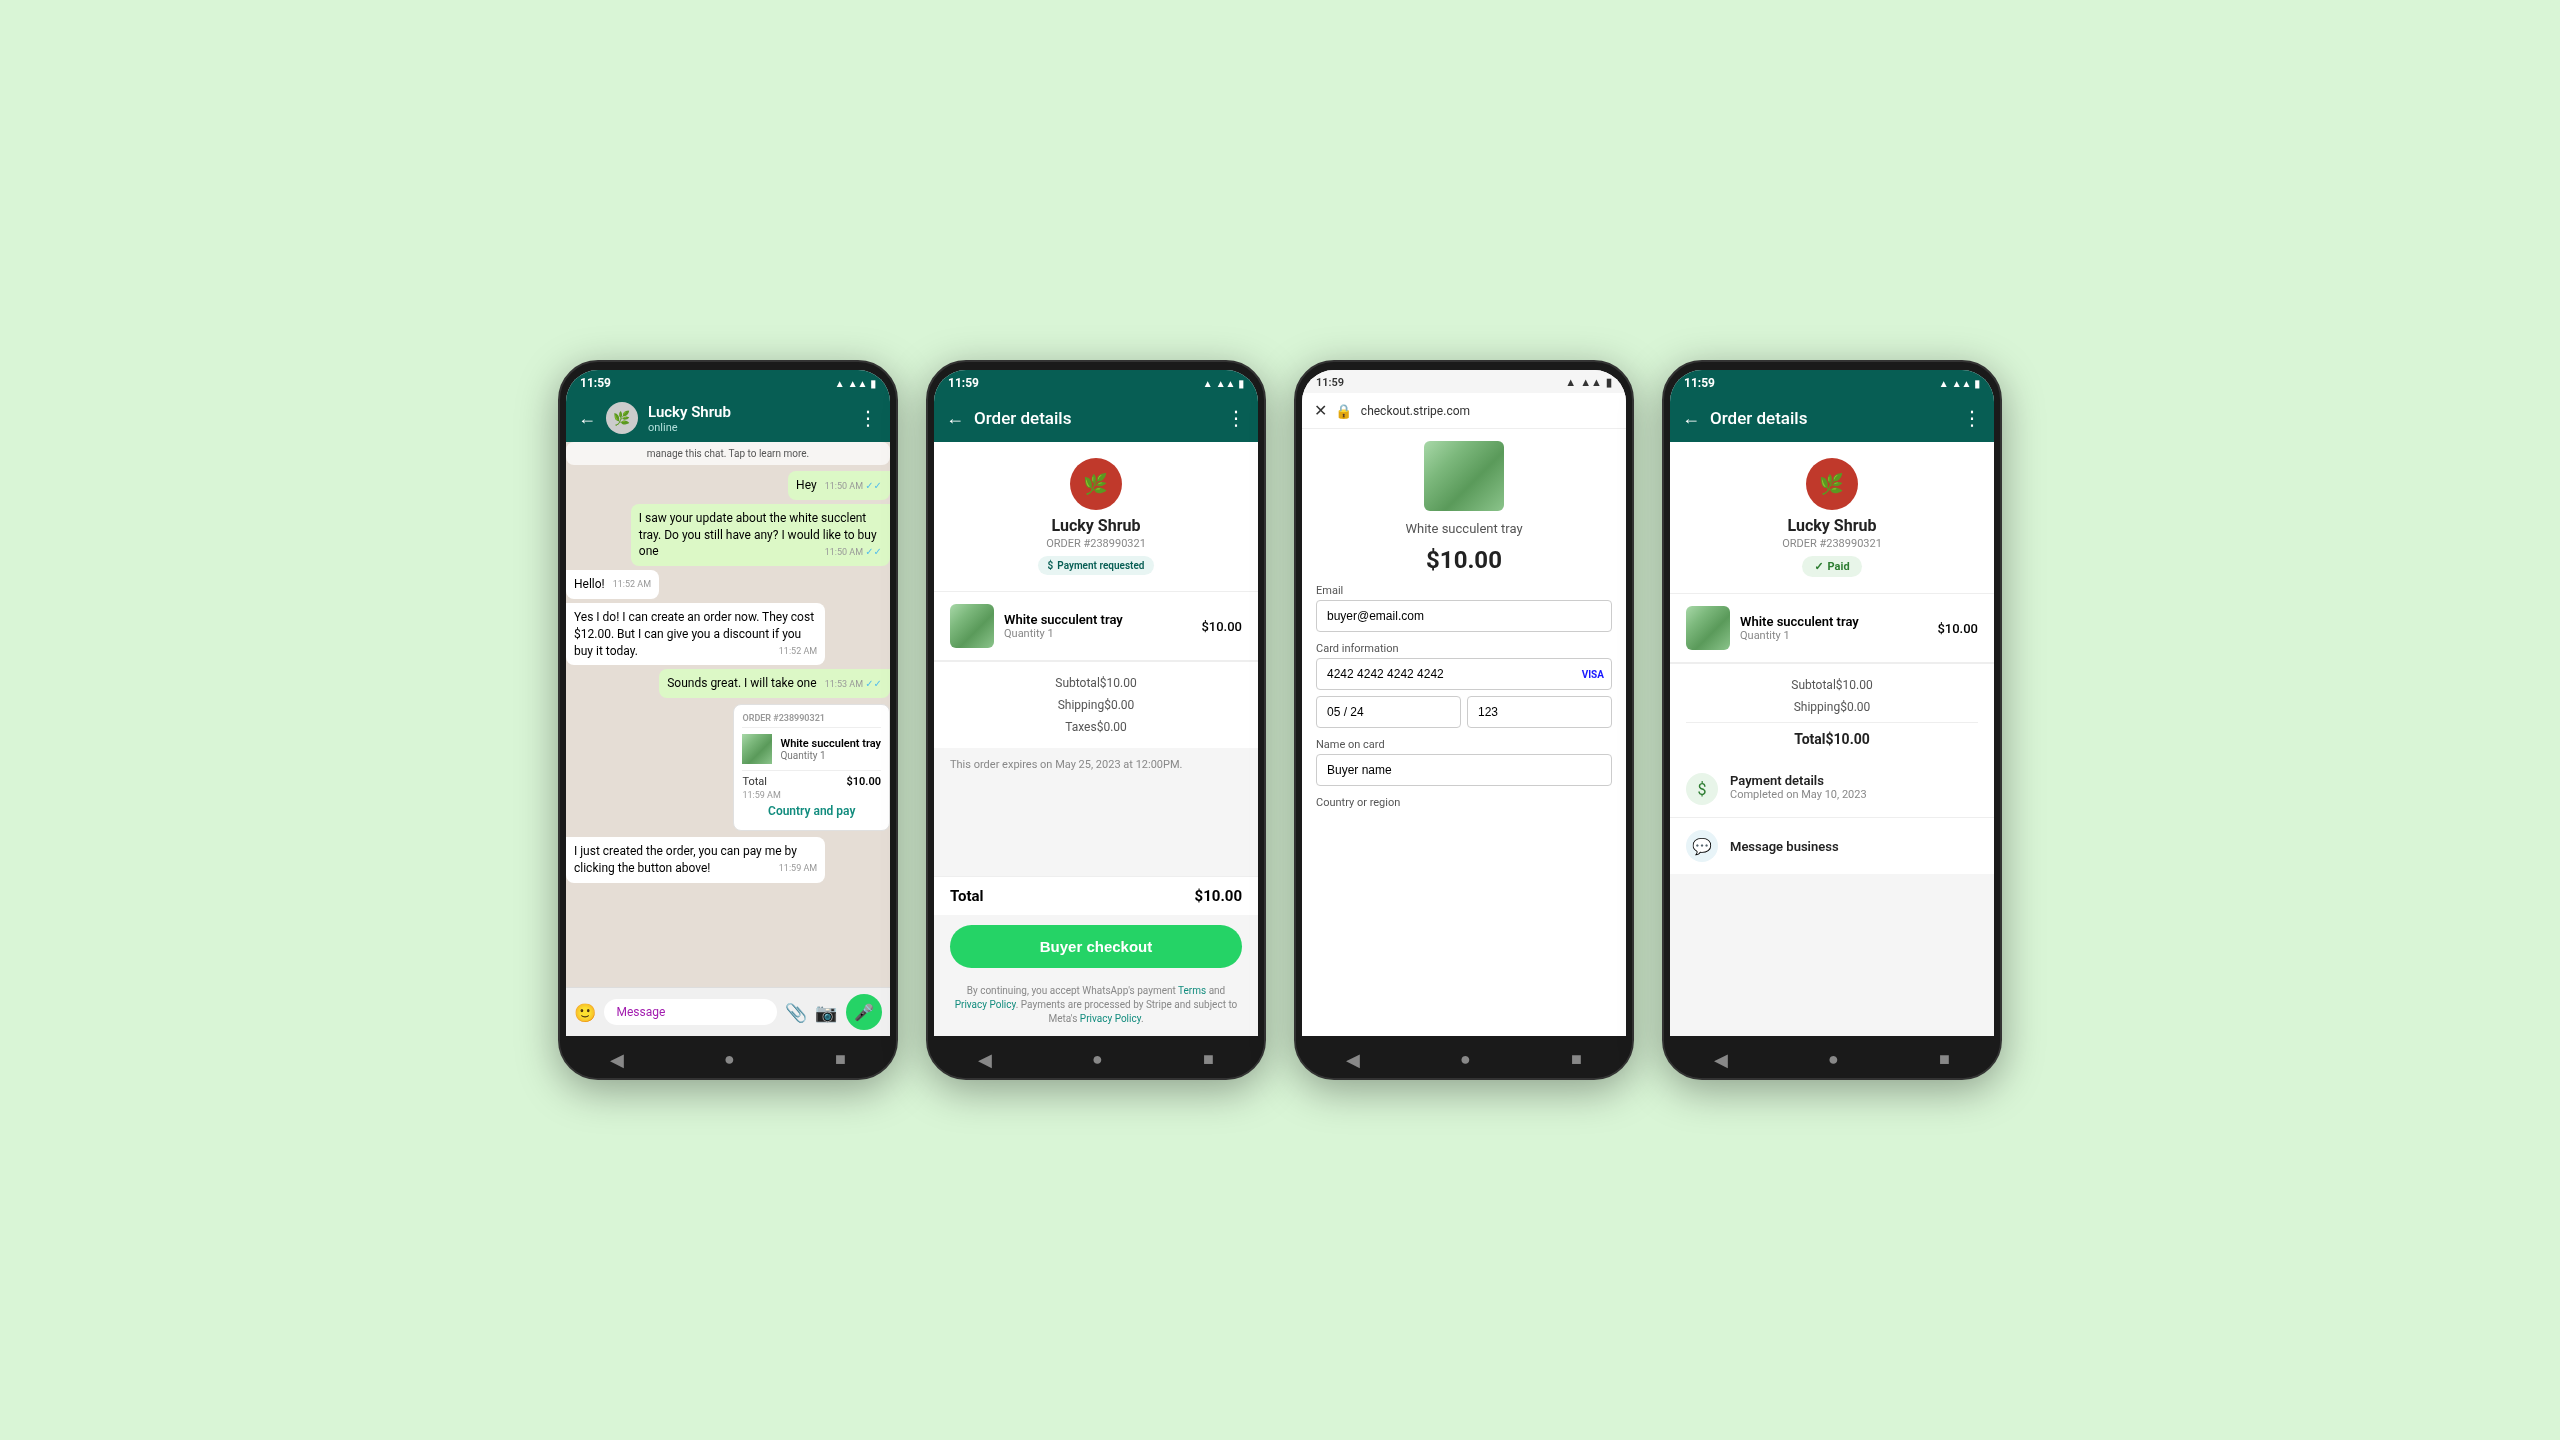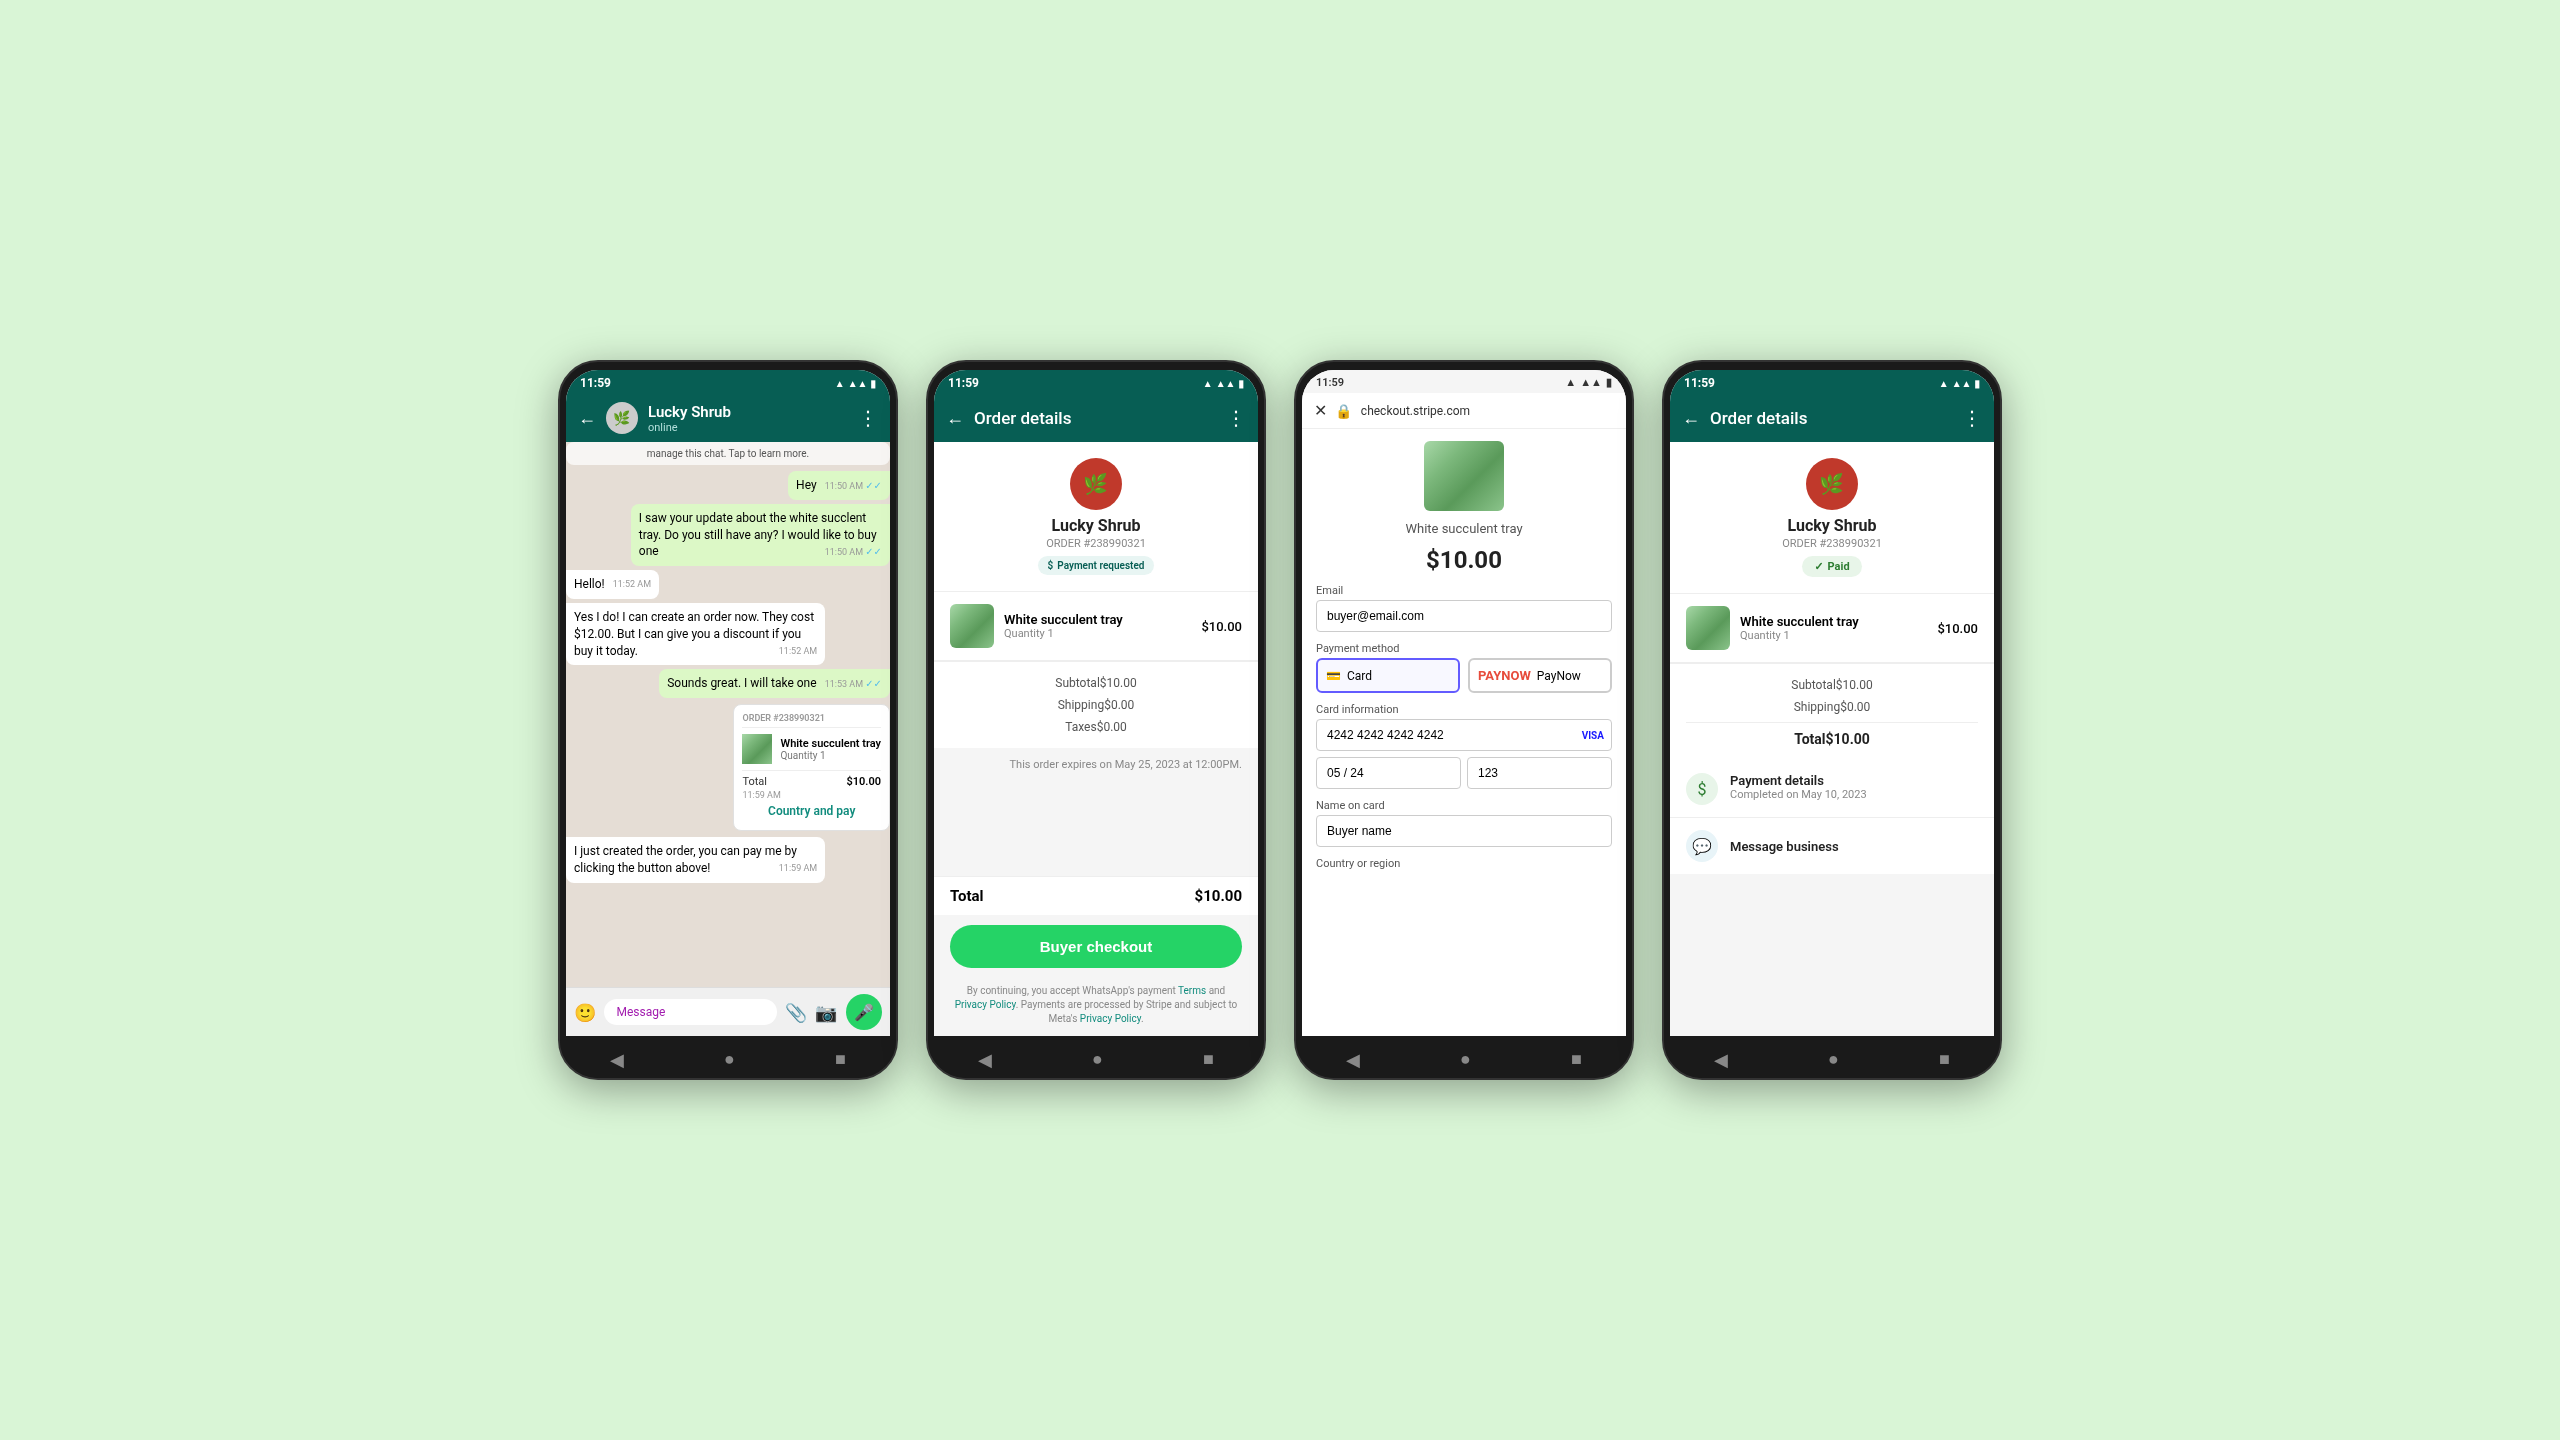--- a/index.html
+++ b/index.html
@@ -119,21 +119,21 @@
     .payment-badge { background: #e8f5f3; color: #075e54; font-size: 10px; font-weight: 600; padding: 4px 10px; border-radius: 12px; margin-top: 6px; display: flex; align-items: center; gap: 4px; }
     .order-item-row { display: flex; align-items: center; gap: 10px; padding: 12px 16px; background: white; border-bottom: 1px solid #eee; }
     .item-img { width: 44px; height: 44px; background: #e8f5e9; border-radius: 6px; display: flex; align-items: center; justify-content: center; font-size: 20px; overflow: hidden; }
     .item-info { flex: 1; }
     .item-name { font-size: 13px; font-weight: 600; }
     .item-qty { font-size: 11px; color: #888; }
     .item-price { font-size: 13px; font-weight: 500; }
     .subtotal-section { background: white; padding: 10px 16px; border-top: 1px solid #eee; }
     .subtotal-row { display: flex; justify-content: center; padding: 4px 0; font-size: 12px; color: #555; }
     .subtotal-row.total { font-size: 14px; font-weight: 700; color: #222; border-top: 1px solid #eee; padding-top: 8px; margin-top: 4px; }
-    .expiry-note { padding: 10px 16px; font-size: 11px; color: #888; text-align: right; background: #f5f5f5; }
+    .expiry-note { padding: 10px 16px; font-size: 11px; color: #888; text-align: left; background: #f5f5f5; }
     .total-bar { background: white; padding: 10px 16px; display: flex; justify-content: space-between; align-items: center; border-top: 1px solid #eee; }
     .total-bar .label { font-size: 15px; font-weight: 700; }
     .total-bar .amount { font-size: 15px; font-weight: 700; }
     .secure-checkout-btn { margin: 10px 16px; background: #25D366; color: white; border: none; border-radius: 24px; padding: 13px; font-size: 15px; font-weight: 600; text-align: center; cursor: pointer; }
     .terms-text { padding: 6px 16px 10px; font-size: 10px; color: #888; text-align: center; line-height: 1.4; }
     .terms-text a { color: #128C7E; }
 
     
     .stripe-status-bar { background: #f5f5f5; color: #333; padding: 6px 14px 4px; display: flex; justify-content: space-between; font-size: 11px; font-weight: 600; }
     .stripe-nav { background: white; border-bottom: 1px solid #eee; padding: 8px 12px; display: flex; align-items: center; gap: 8px; }
@@ -358,33 +358,20 @@
         <div class="stripe-product-img">
           <div class="succulent-img" style="width:100%;height:100%;"></div>
         </div>
         <div class="stripe-product-name">White succulent tray</div>
         <div class="stripe-price">$10.00</div>
         <div>
           <div class="stripe-form-label">Email</div>
           <input class="stripe-input" type="email" value="buyer@email.com" style="">
         </div>
         <div>
-          <div class="stripe-form-label">Payment method</div>
-          <div class="payment-methods">
-            <div class="payment-method-btn selected">
-              <span>💳</span>
-              <span>Card</span>
-            </div>
-            <div class="payment-method-btn">
-              <span class="paynow-logo">PAYNOW</span>
-              <span>PayNow</span>
-            </div>
-          </div>
-        </div>
-        <div>
           <div class="stripe-form-label">Card information</div>
           <div class="card-fields">
             <div class="card-number-wrapper">
               <input class="stripe-input" type="text" value="4242 4242 4242 4242" style="">
               <span class="card-number-wrapper visa-badge" style="position:absolute;right:8px;top:50%;transform:translateY(-50%);font-size:10px;font-weight:700;color:#1a1aff;">VISA</span>
             </div>
             <div class="card-row">
               <input class="stripe-input" type="text" value="05 / 24" style="">
               <input class="stripe-input" type="text" value="123" style="">
             </div>

